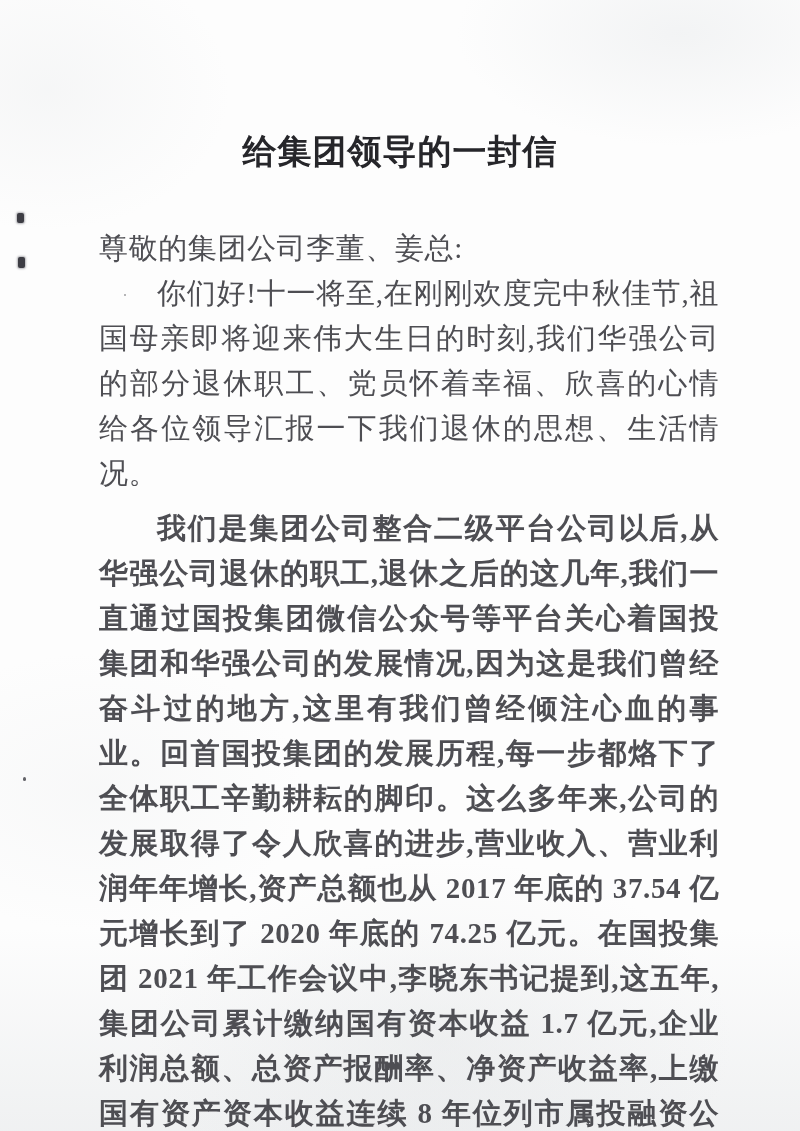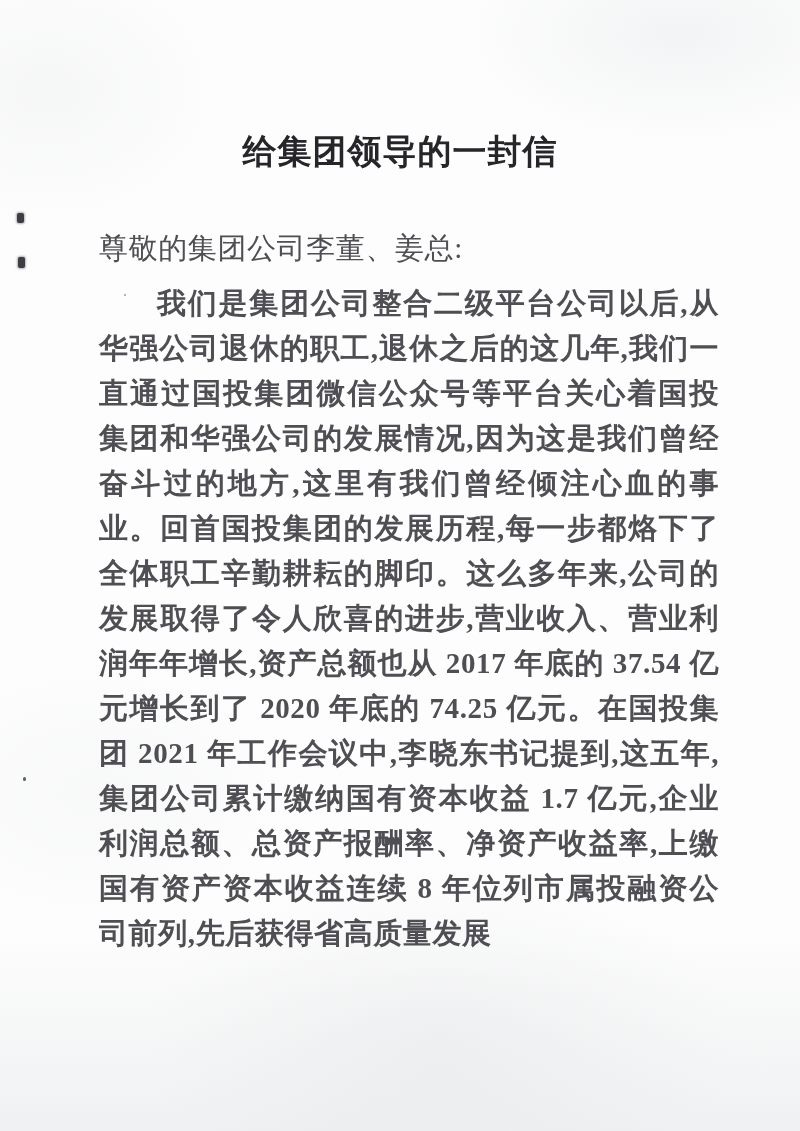--- a/index.html
+++ b/index.html
@@ -76,16 +76,17 @@
 
   <span class="speck speck-1"></span>
   <span class="speck speck-2"></span>
   <span class="speck speck-3"></span>
   <span class="speck speck-4"></span>
 
   <h1 class="letter-title">给集团领导的一封信</h1>
 
   <section class="letter-body">
     <p class="salutation">尊敬的集团公司李董、姜总:</p>
+    <p class="para para-1">你们好!十一将至,在刚刚欢度完中秋佳节,祖国母亲即将迎来伟大生日的时刻,我们华强公司的部分退休职工、党员怀着幸福、欣喜的心情给各位领导汇报一下我们退休的思想、生活情况。</p>
     <p class="para para-2">我们是集团公司整合二级平台公司以后,从华强公司退休的职工,退休之后的这几年,我们一直通过国投集团微信公众号等平台关心着国投集团和华强公司的发展情况,因为这是我们曾经奋斗过的地方,这里有我们曾经倾注心血的事业。回首国投集团的发展历程,每一步都烙下了全体职工辛勤耕耘的脚印。这么多年来,公司的发展取得了令人欣喜的进步,营业收入、营业利润年年增长,资产总额也从 2017 年底的 37.54 亿元增长到了 2020 年底的 74.25 亿元。在国投集团 2021 年工作会议中,李晓东书记提到,这五年,集团公司累计缴纳国有资本收益 1.7 亿元,企业利润总额、总资产报酬率、净资产收益率,上缴国有资产资本收益连续 8 年位列市属投融资公司前列,先后获得省高质量发展</p>
   </section>
 
 </div>
 
 </body></html>

